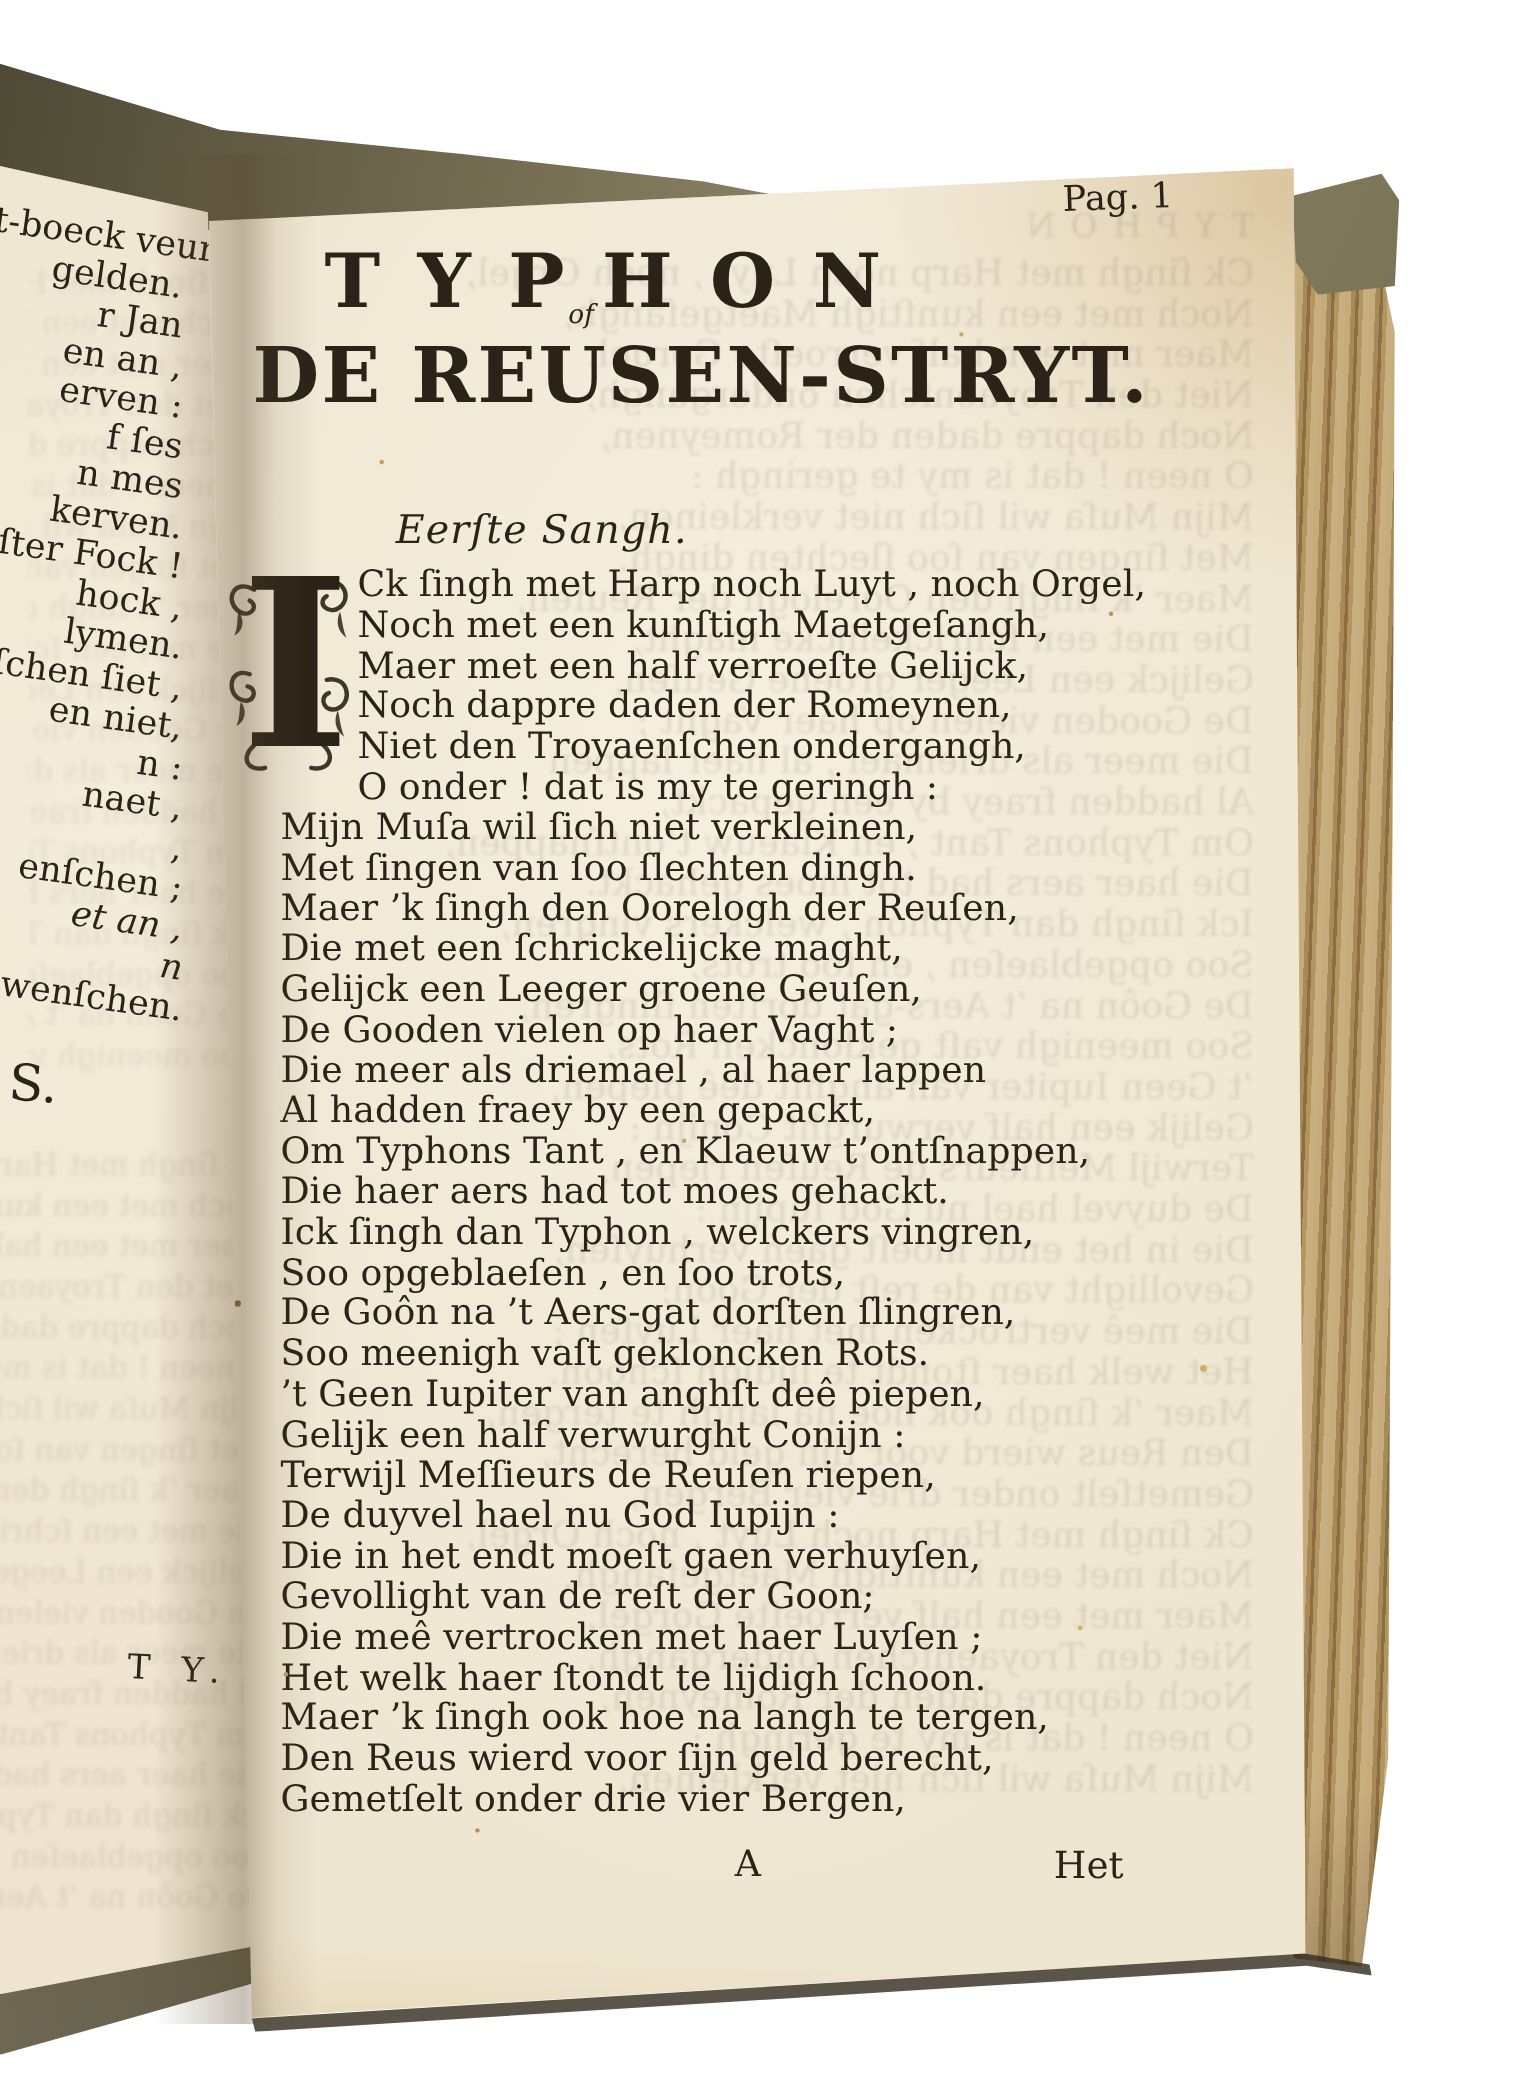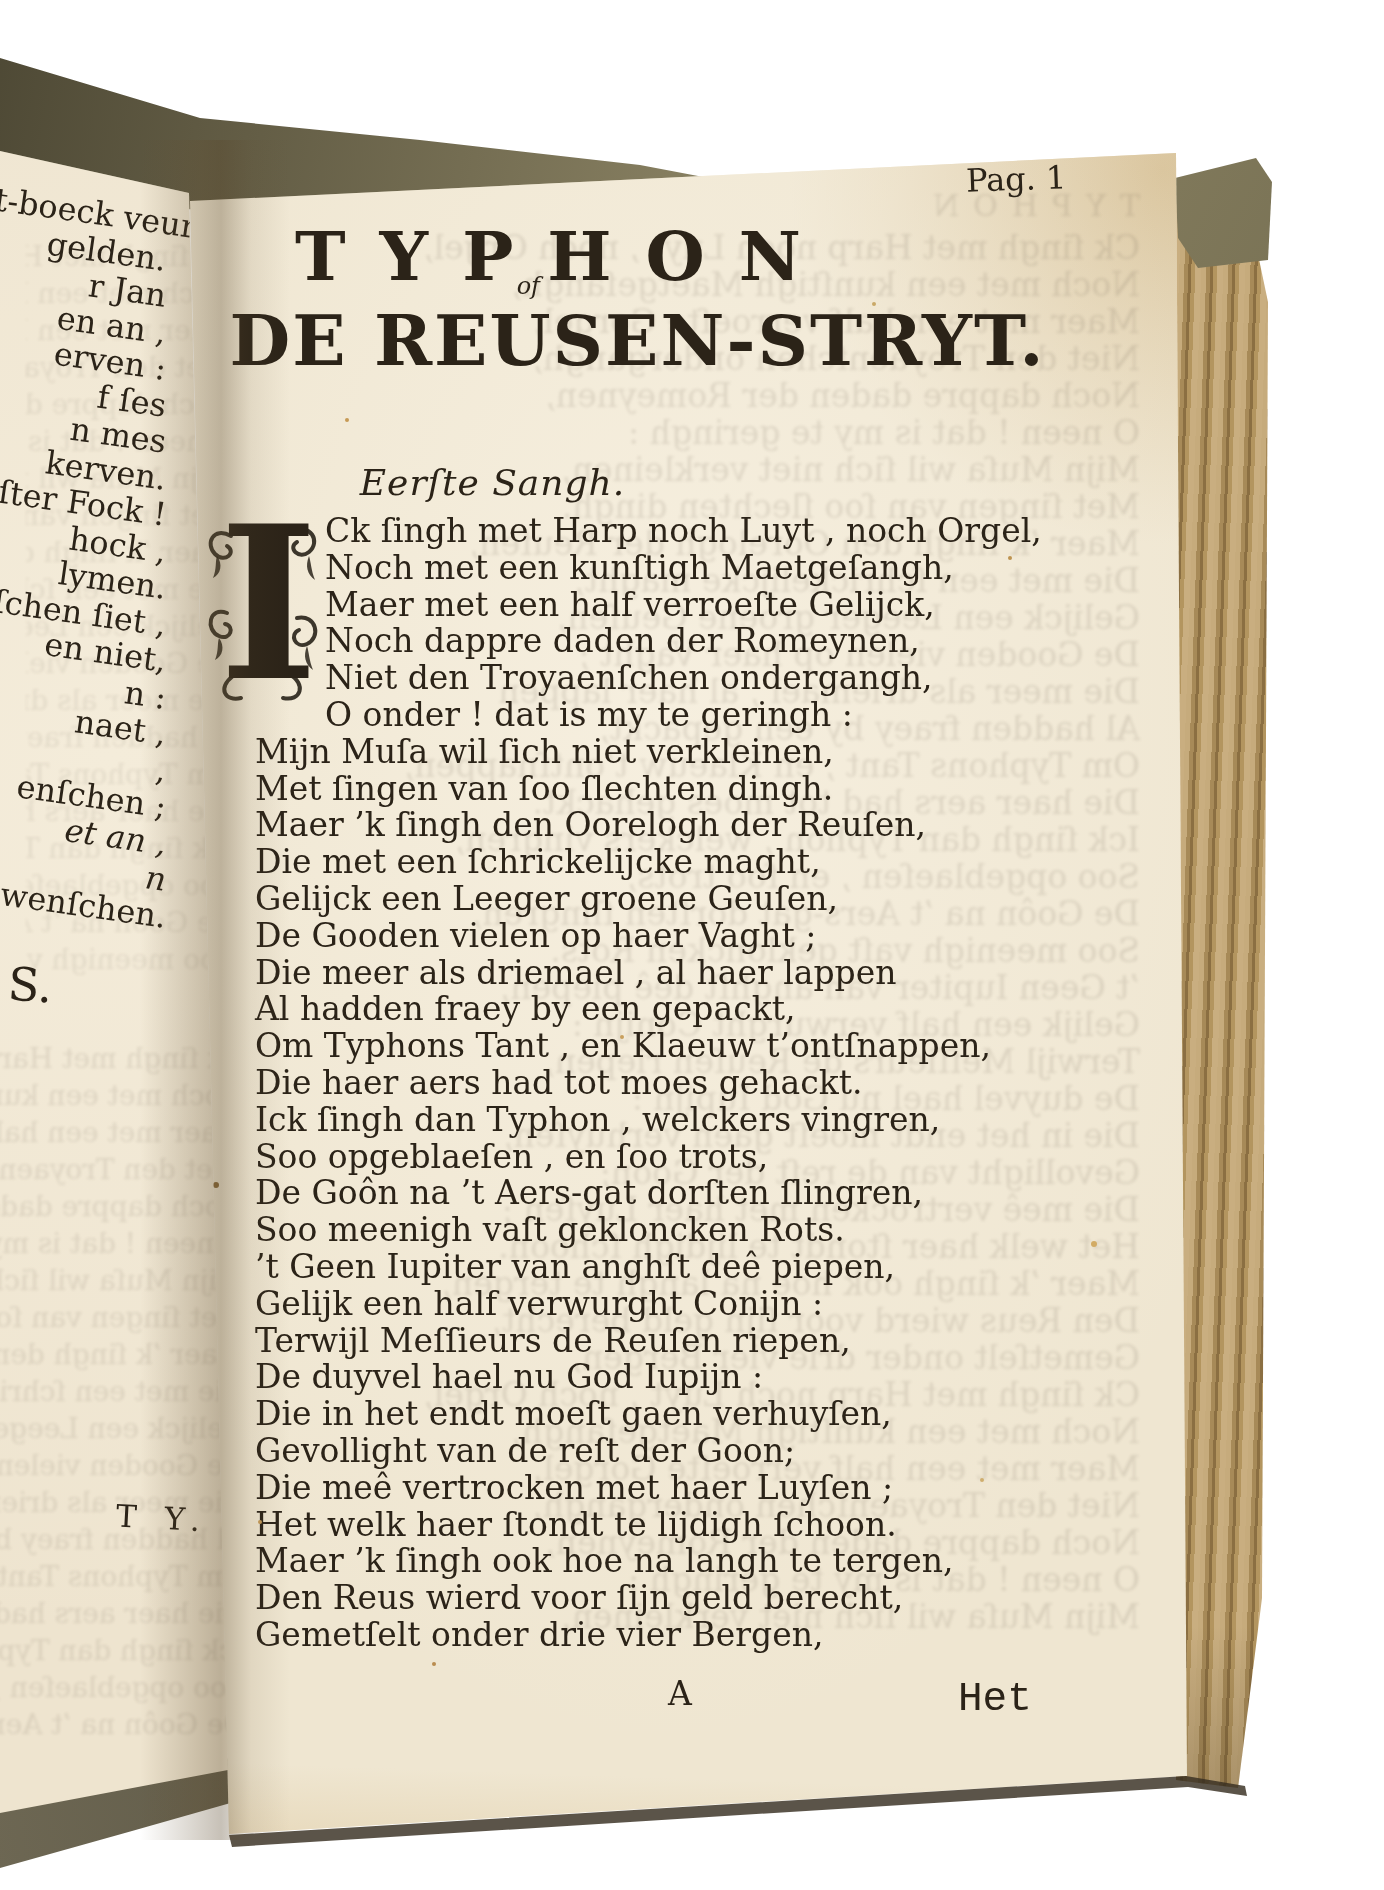--- a/index.html
+++ b/index.html
@@ -69,21 +69,21 @@
           text-align:center;white-space:nowrap;font-weight:bold;}
   .section-heading{left:350px;top:462px;width:285px;font-size:36px;font-style:italic;
           text-align:center;white-space:nowrap;letter-spacing:1px;}
   .dropcap{left:203px;top:518px;width:122px;height:188px;}
   .dropcap .letter{position:absolute;left:16px;top:-8px;font-size:212px;line-height:188px;font-weight:bold;}
   .dropcap svg{position:absolute;left:0;top:0;}
   .poem{left:255px;top:513px;width:900px;font-size:33px;line-height:36.8px;}
   .poem .line{white-space:nowrap;}
   .poem .indent{margin-left:70px;}
   .signature{left:668px;top:1674px;font-size:33px;}
-  .catchword{left:958px;top:1676px;font-size:41px;font-family:Liberation Mono, monospace;}
+  .catchword{left:958px;top:1676px;font-size:34px;}
 
   
   .left-frags{left:-46px;top:205px;width:212px;text-align:right;font-size:32px;line-height:36.5px;}
   .left-frags .line{white-space:nowrap;transform:rotate(8deg);transform-origin:100% 50%;}
   .left-frags .italic{font-style:italic;}
   .left-big{left:8px;top:958px;font-size:46px;transform:rotate(4deg);}
   .left-catch{left:116px;top:1500px;font-size:31px;letter-spacing:9px;transform:rotate(3deg);white-space:nowrap;}
 
   .specks{left:0;top:0;width:4px;height:4px;border-radius:50%;background:#b98c4f;
     box-shadow:345px 418px 0 0 #c79a55, 196px 700px 0 1px #caa25e, 214px 1183px 0 1px #8a6a3a,

